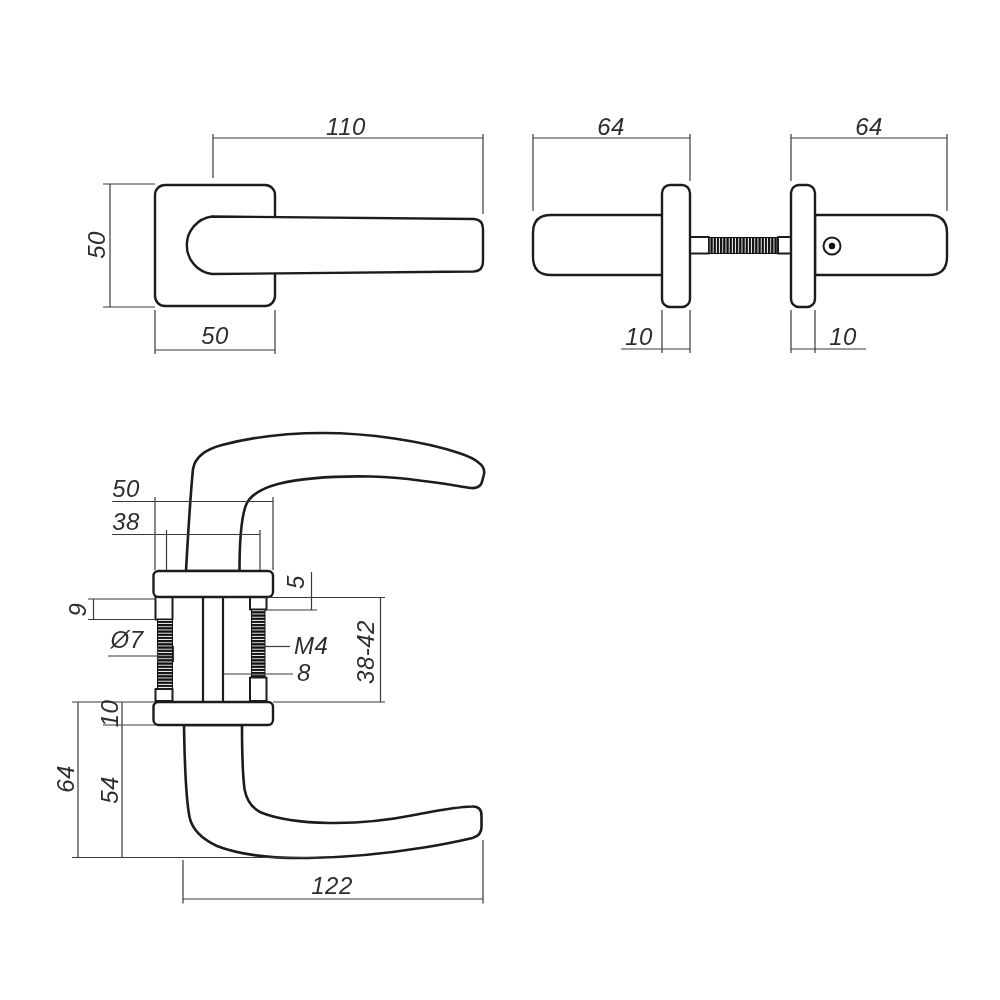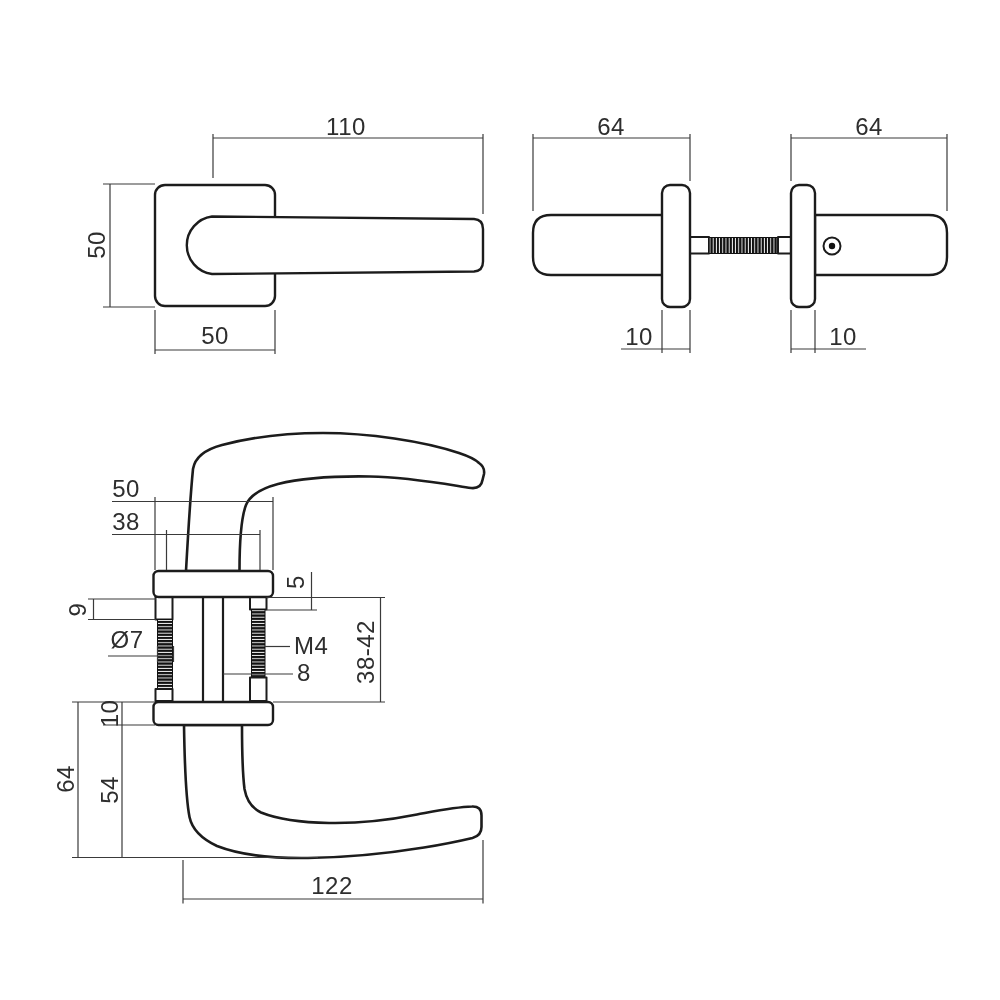--- a/index.html
+++ b/index.html
@@ -1,16 +1,16 @@
 <!DOCTYPE html>
 <html><head>
 <meta charset="utf-8">
 <style>
   html,body{margin:0;padding:0;background:#ffffff;}
-  .stage{width:900px;height:1000px;position:relative;background:#ffffff;font-family:"Liberation Sans",sans-serif;}
+  .stage{width:900px;height:1000px;position:relative;background:#ffffff;font-family:"Liberation Sans",sans-serif;font-style:italic;}
   svg{display:block;}
   .obj{fill:#ffffff;stroke:#1c1c1c;stroke-width:2.4;stroke-linejoin:round;stroke-linecap:round;}
   .obj2{fill:#ffffff;stroke:#1c1c1c;stroke-width:2;stroke-linejoin:round;}
   .blk{stroke:#111111;stroke-width:1;}
   .dim{stroke:#3a3a3a;stroke-width:1.2;fill:none;stroke-linecap:butt;}
   .dimtxt{fill:#2e2e2e;font-family:"Liberation Sans",sans-serif;font-size:24px;letter-spacing:0.5px;}
   .mid{text-anchor:middle;}
   .start{text-anchor:start;}
 </style>
 </head>

